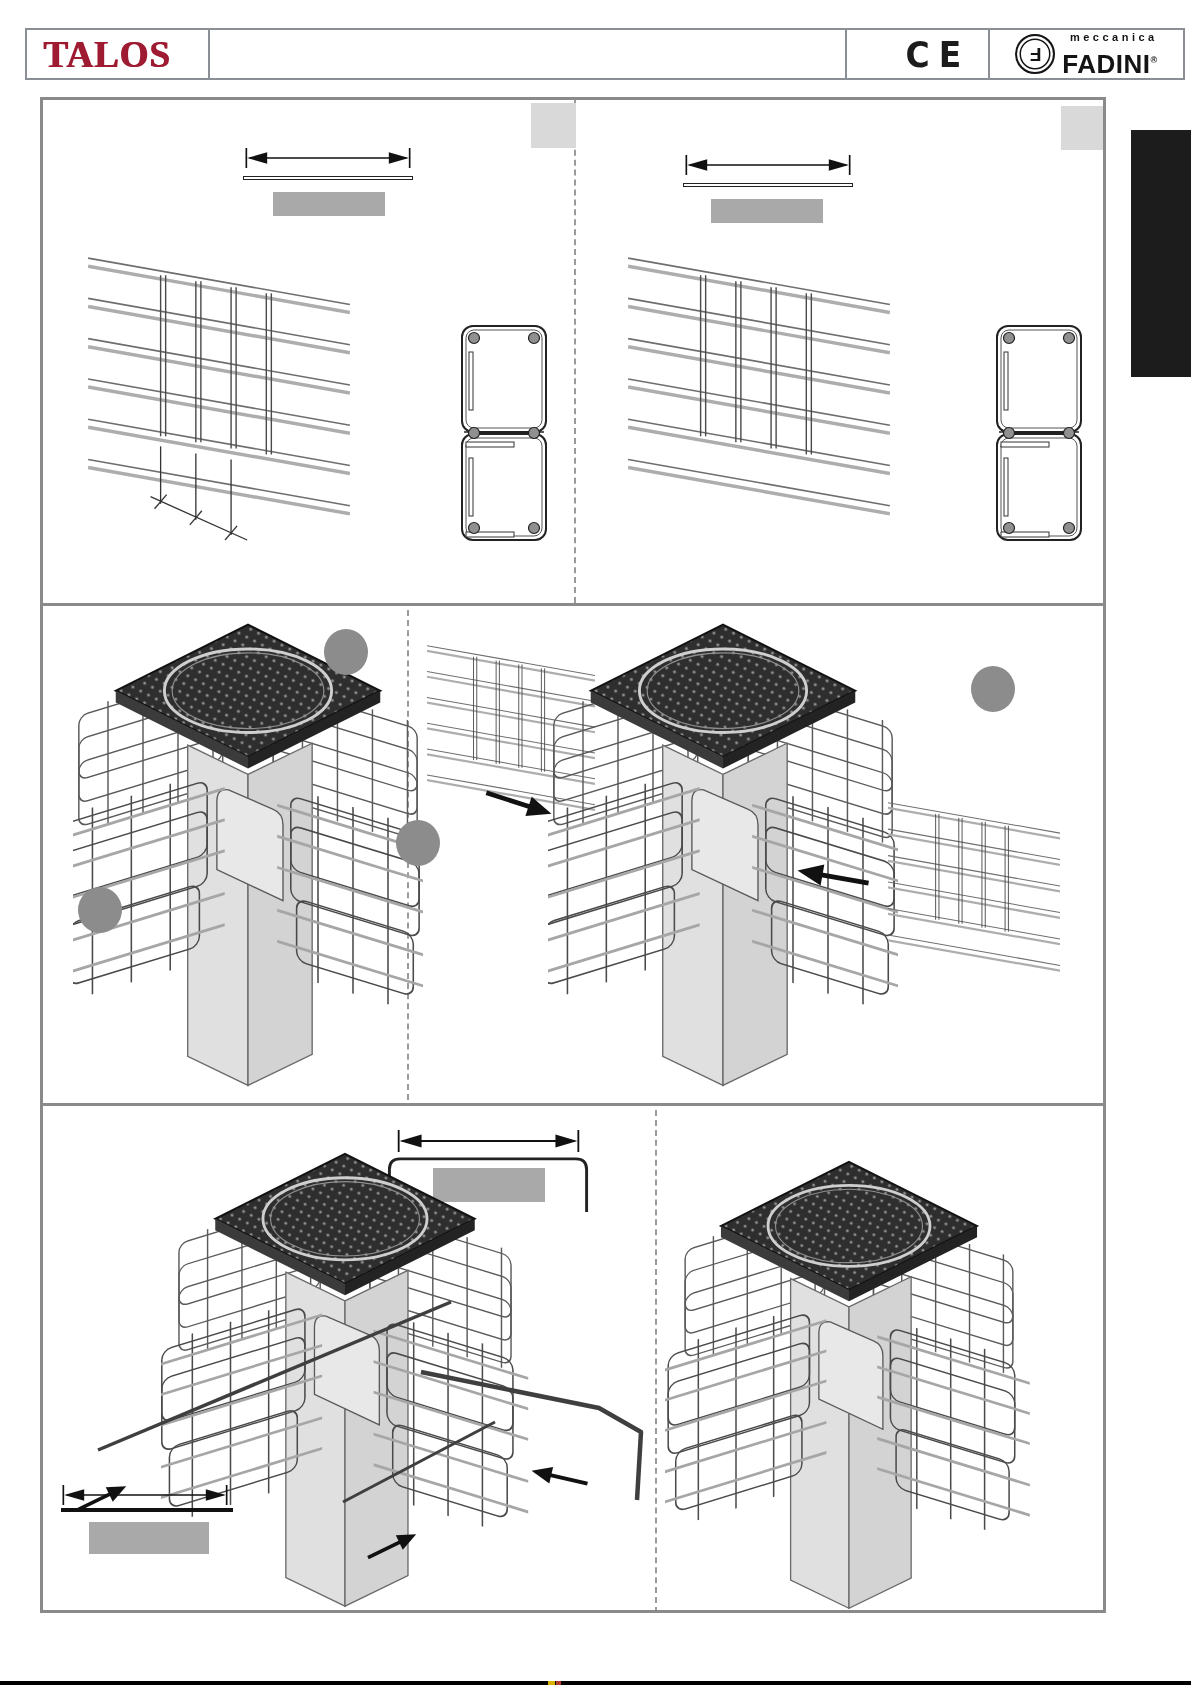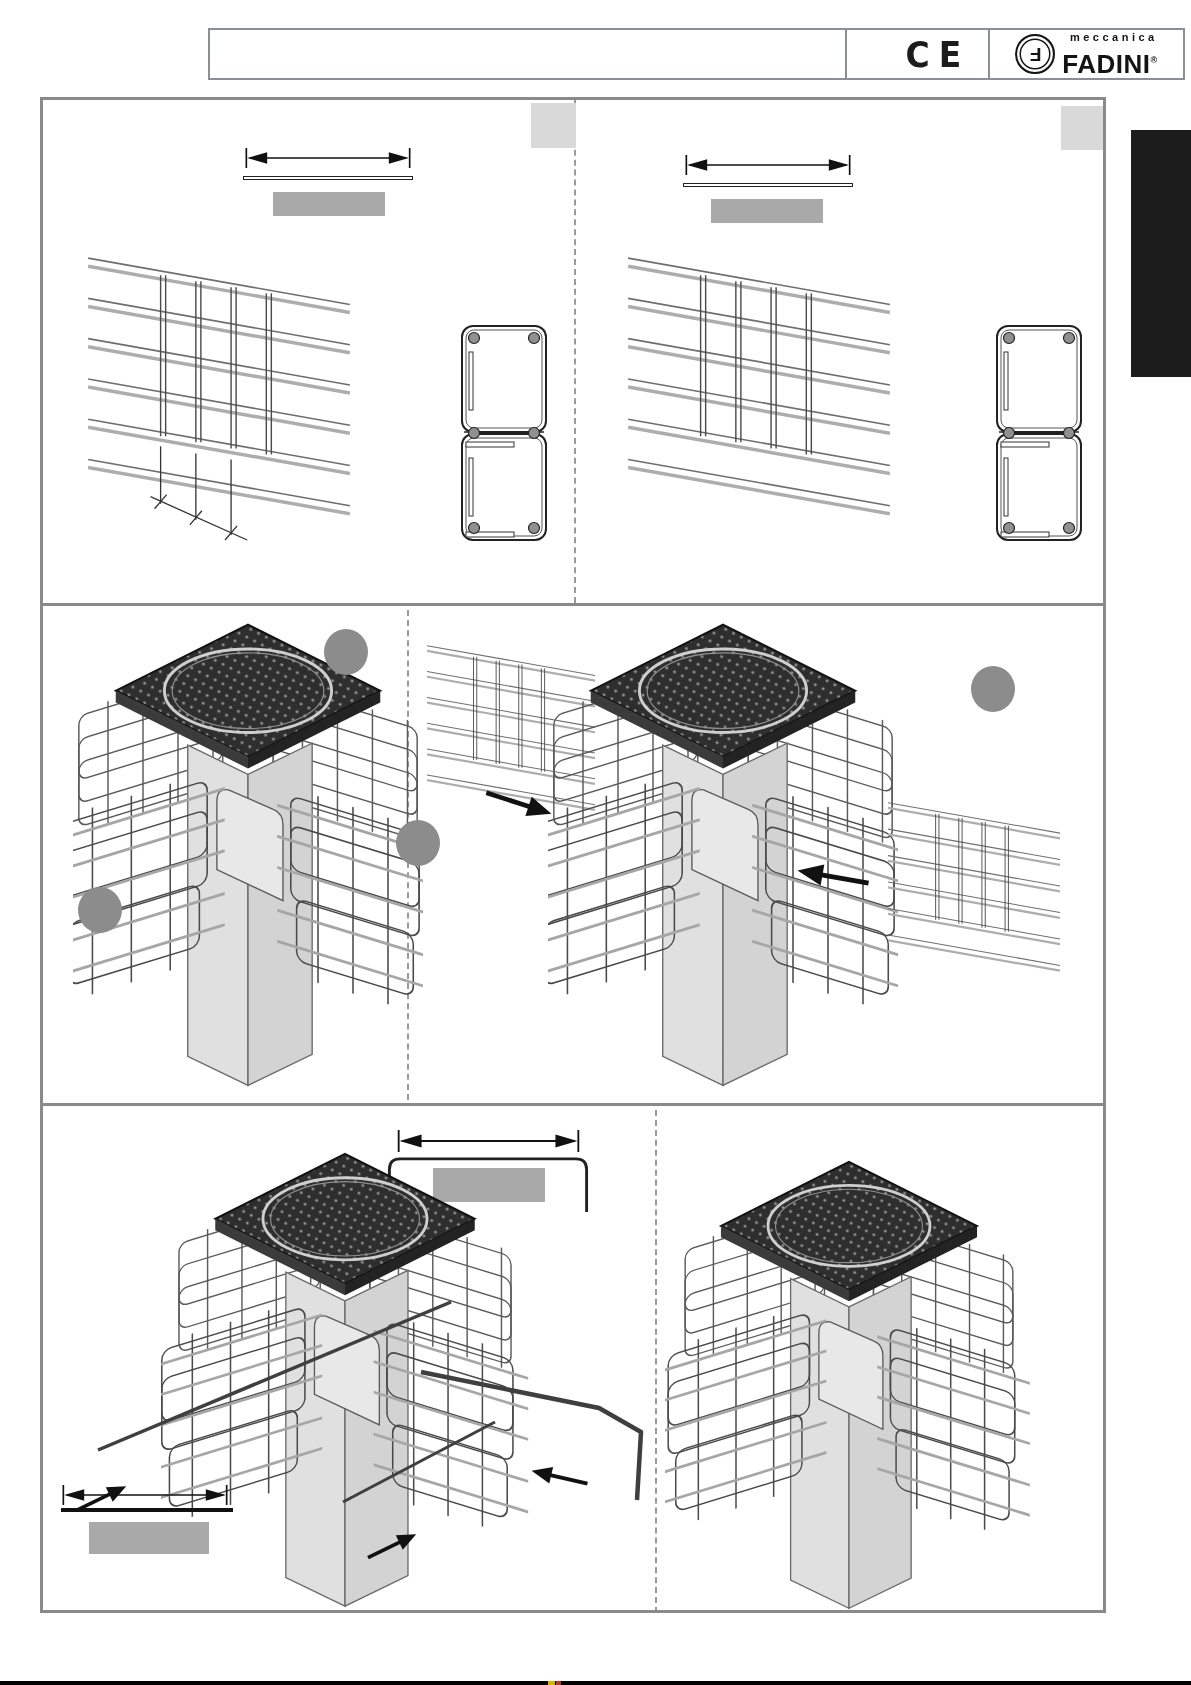--- a/index.html
+++ b/index.html
@@ -46,20 +46,23 @@
   .thickline{position:absolute;height:4px;background:#111;}
   
   .footer-bar{position:absolute;left:0;top:1681px;width:1191px;height:4px;background:#000;}
   .footer-accent{position:absolute;top:1681px;height:4px;}
 </style>
 </head>
 <body>
 
 <div class="page">
 
+  <div class="hbox brand-box">
+    <span class="talos">TALOS</span>
+  </div>
   <div class="hbox title-box"></div>
   <div class="hbox ce-box">
     <span class="ce">CE</span>
   </div>
   <div class="hbox fadini-box">
     <span class="roundel">
       <span class="monogram">F</span>
     </span>
     <span class="fadini-text">
       <span class="meccanica">meccanica</span>

